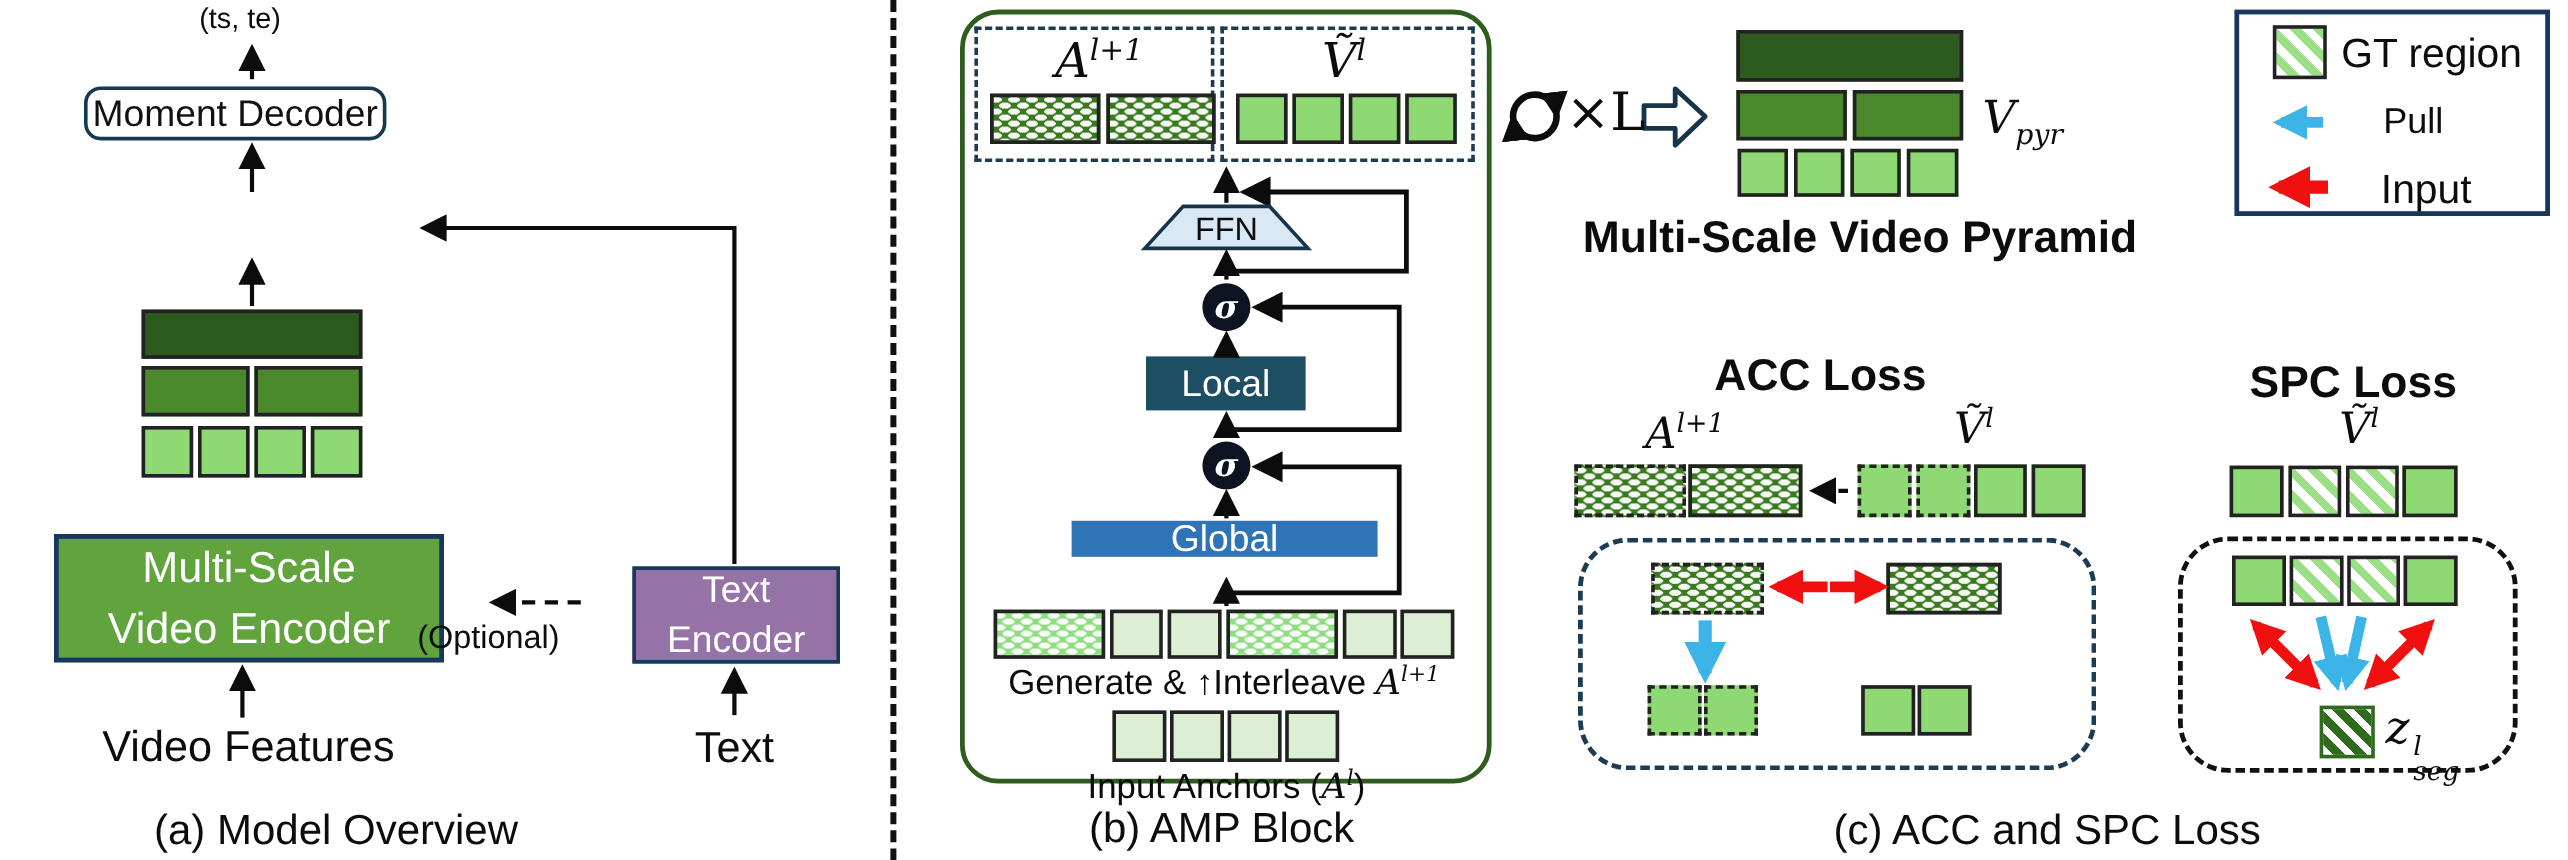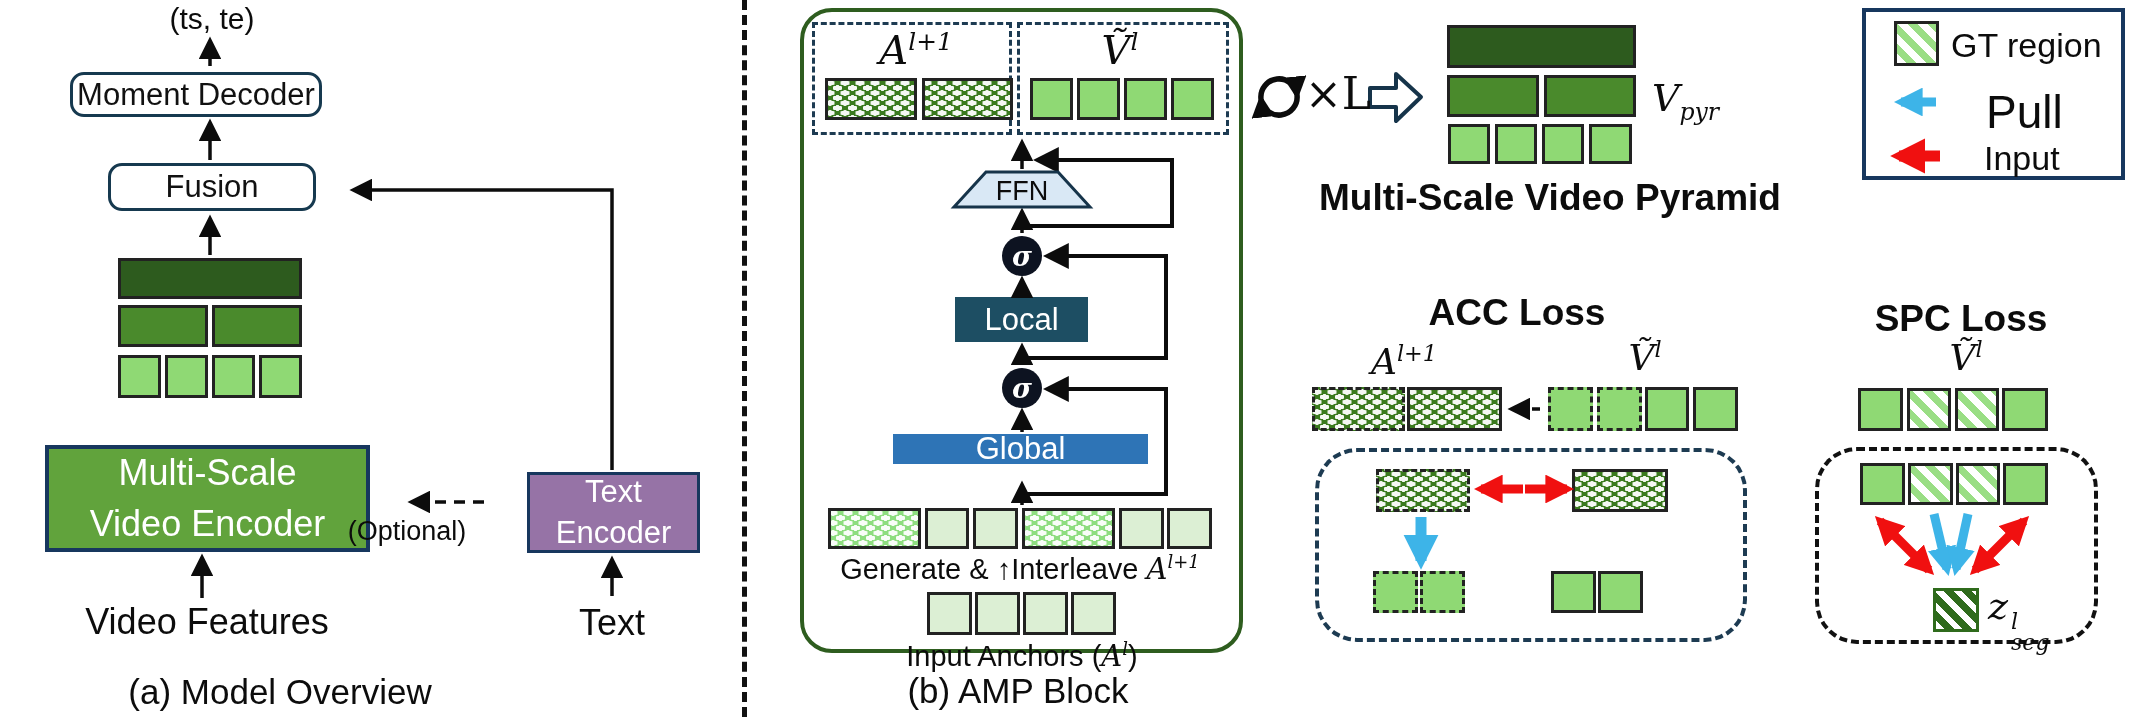--- a/index.html
+++ b/index.html
@@ -35,29 +35,26 @@
   .divider{position:absolute;left:742px;top:0;height:717px;width:0;border-left:5px dashed #111;z-index:1;}
   .bcontainer{position:absolute;border:4px solid #2e5d1f;border-radius:32px;box-sizing:border-box;z-index:1;}
   svg.overlay{position:absolute;left:0;top:0;z-index:4;pointer-events:none;}
   .bold{font-weight:bold;}
 </style>
 </head>
 <body>
 
 <div id="canvas">
 
-  <div class="lbl c" style="left:212px;top:2px;font-size:30px;">(ts, te)</div>
+  <div class="lbl c" style="left:200px;top:2px;font-size:24px;">(ts, te)</div>
 
   <div class="roundbox" style="left:70px;top:72px;width:252px;height:45px;">
     <span>Moment Decoder</span>
   </div>
 
-  <div class="roundbox" style="left:108px;top:163px;width:208px;height:48px;">
-    <span>Fusion</span>
-  </div>
 
   <div class="blk dark" style="left:118px;top:258px;width:184px;height:41px;"></div>
   <div class="blk mid" style="left:118px;top:305px;width:90px;height:42px;"></div>
   <div class="blk mid" style="left:212px;top:305px;width:90px;height:42px;"></div>
   <div class="blk bright" style="left:118px;top:355px;width:43px;height:43px;"></div>
   <div class="blk bright" style="left:165px;top:355px;width:43px;height:43px;"></div>
   <div class="blk bright" style="left:212px;top:355px;width:43px;height:43px;"></div>
   <div class="blk bright" style="left:259px;top:355px;width:43px;height:43px;"></div>
 
   <div class="fillbox" style="left:45px;top:445px;width:325px;height:107px;background:#61a33c;border:4px solid #17375e;font-size:36px;line-height:1.4;">
@@ -135,21 +132,21 @@
   <div class="blk bright" style="left:1495px;top:124px;width:42px;height:40px;"></div>
   <div class="blk bright" style="left:1542px;top:124px;width:42px;height:40px;"></div>
   <div class="blk bright" style="left:1589px;top:124px;width:43px;height:40px;"></div>
 
   <div class="lbl math" style="left:1652px;top:76px;font-size:38px;"><span>V</span><sub>pyr</sub></div>
   <div class="lbl c bold" style="left:1550px;top:177px;font-size:37px;">Multi-Scale Video Pyramid</div>
 
   <div class="legendbox" style="left:1862px;top:8px;width:263px;height:172px;"></div>
   <div class="blk gtstripe" style="left:1894px;top:21px;width:45px;height:45px;"></div>
   <div class="lbl" style="left:1951px;top:26px;font-size:34px;">GT region</div>
-  <div class="lbl" style="left:1986px;top:85px;font-size:46px;">Pull</div>
+  <div class="lbl" style="left:1986px;top:85px;font-size:30px;">Pull</div>
   <div class="lbl" style="left:1984px;top:139px;font-size:34px;">Input</div>
 
   <div class="lbl c bold" style="left:1517px;top:292px;font-size:37px;">ACC Loss</div>
   <div class="lbl c math" style="left:1404px;top:340px;font-size:36px;"><span>A</span><sup>l+1</sup></div>
   <div class="lbl c math" style="left:1645px;top:336px;font-size:36px;"><span>Ṽ</span><sup>l</sup></div>
 
   <div class="blk hatchD dashedB" style="left:1312px;top:387px;width:93px;height:44px;"></div>
   <div class="blk hatchD" style="left:1407px;top:387px;width:95px;height:44px;"></div>
   <div class="blk bright dashedB" style="left:1548px;top:387px;width:45px;height:44px;"></div>
   <div class="blk bright dashedB" style="left:1597px;top:387px;width:45px;height:44px;"></div>
@@ -177,20 +174,21 @@
   <div class="blk gtstripe" style="left:1908px;top:463px;width:45px;height:42px;"></div>
   <div class="blk gtstripe" style="left:1956px;top:463px;width:44px;height:42px;"></div>
   <div class="blk bright" style="left:2003px;top:463px;width:45px;height:42px;"></div>
 
   <div class="blk dkstripe" style="left:1933px;top:588px;width:46px;height:44px;"></div>
   <div class="lbl math" style="left:1988px;top:584px;font-size:38px;"><span>z</span><span class="stack">
         <span>l</span>
         <span>seg</span>
       </span></div>
 
+  <div class="lbl c" style="left:1706px;top:672px;font-size:35px;">(c) ACC and SPC Loss</div>
 
   <svg class="overlay" width="2140" height="717" viewBox="0 0 2140 717">
     <defs>
       <marker id="mB" viewBox="0 0 10 10" refX="8" refY="5" markerWidth="6.5" markerHeight="6.5" orient="auto-start-reverse" markerUnits="strokeWidth">
           <path d="M0,0L10,5L0,10z" fill="#0c0c0c"></path>
         </marker>
       <marker id="mB2" viewBox="0 0 10 10" refX="8" refY="5" markerWidth="4.2" markerHeight="4.2" orient="auto-start-reverse" markerUnits="strokeWidth">
           <path d="M0,0L10,5L0,10z" fill="#0c0c0c"></path>
         </marker>
       <marker id="mR" viewBox="0 0 10 10" refX="7.5" refY="5" markerWidth="3.2" markerHeight="3.2" orient="auto-start-reverse" markerUnits="strokeWidth">

